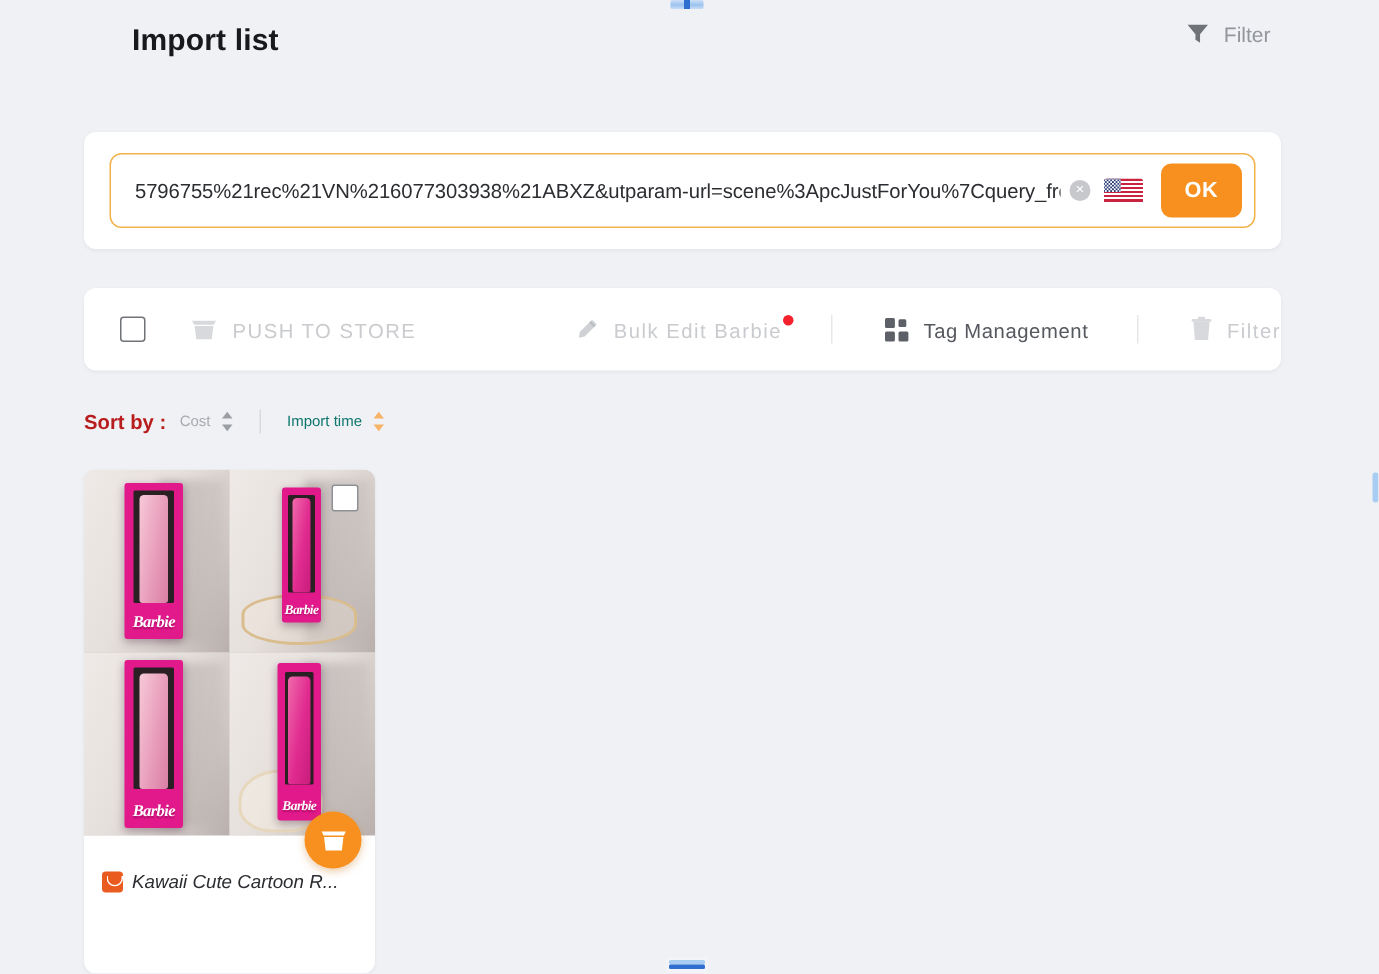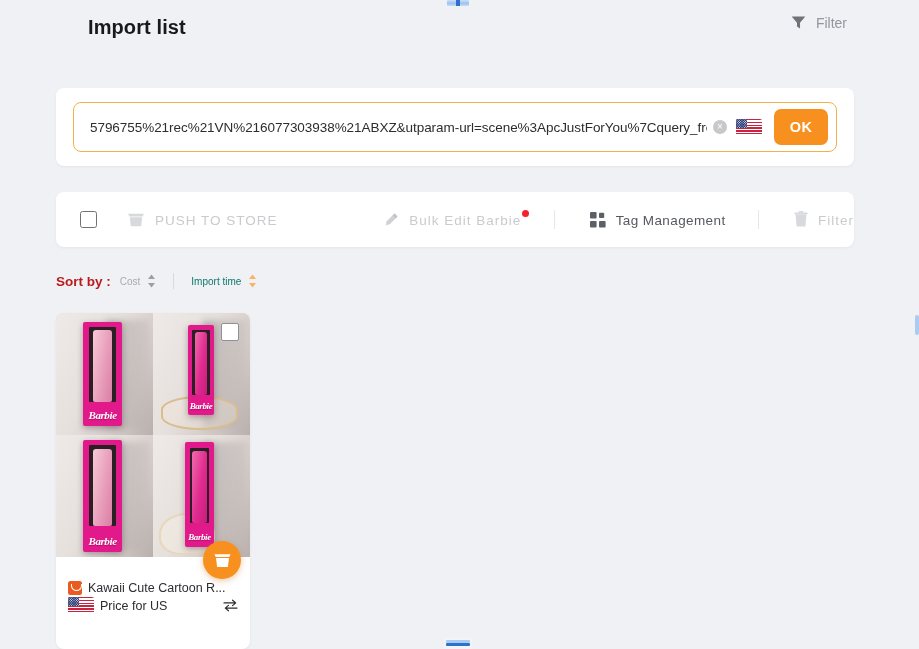--- a/index.html
+++ b/index.html
@@ -372,20 +372,21 @@
 
   .card-body {
     padding: 10px 12px 0 12px;
     position: relative;
   }
   .prod-title-row {
     display: flex;
     align-items: center;
     gap: 6px;
     margin-top: 14px;
+    font-style: italic;
   }
   .ae-logo {
     width: 14px; height: 14px;
     background: #ea5b1f;
     border-radius: 2.5px;
     flex: none;
     position: relative;
   }
   .ae-logo:after {
     content: "";
@@ -609,29 +610,16 @@
       </div>
     </div>
 
     <div class="card-body">
       <div class="prod-title-row">
         <span class="ae-logo"></span>
         <span class="prod-title">Kawaii Cute Cartoon R...</span>
       </div>
 
 
-      <div class="price-for-row">
-        <div class="price-for-left">
-          <span class="flag">
-            <span class="stripes"></span>
-              <span class="canton"></span>
-          </span>
-          <span class="price-for-text">Price for US</span>
-        </div>
-        <svg class="swap-icon" viewBox="0 0 16 14">
-          <path d="M1 4.2h12.2M10.2 1.3L13.6 4.2 10.2 7.1" stroke="#2b2d31" stroke-width="1.3" fill="none" stroke-linecap="round" stroke-linejoin="round"></path>
-          <path d="M15 9.8H2.8M5.8 6.9L2.4 9.8l3.4 2.9" stroke="#2b2d31" stroke-width="1.3" fill="none" stroke-linecap="round" stroke-linejoin="round"></path>
-        </svg>
-      </div>
     </div>
   </div>
 
 </div>
 
 </body></html>

